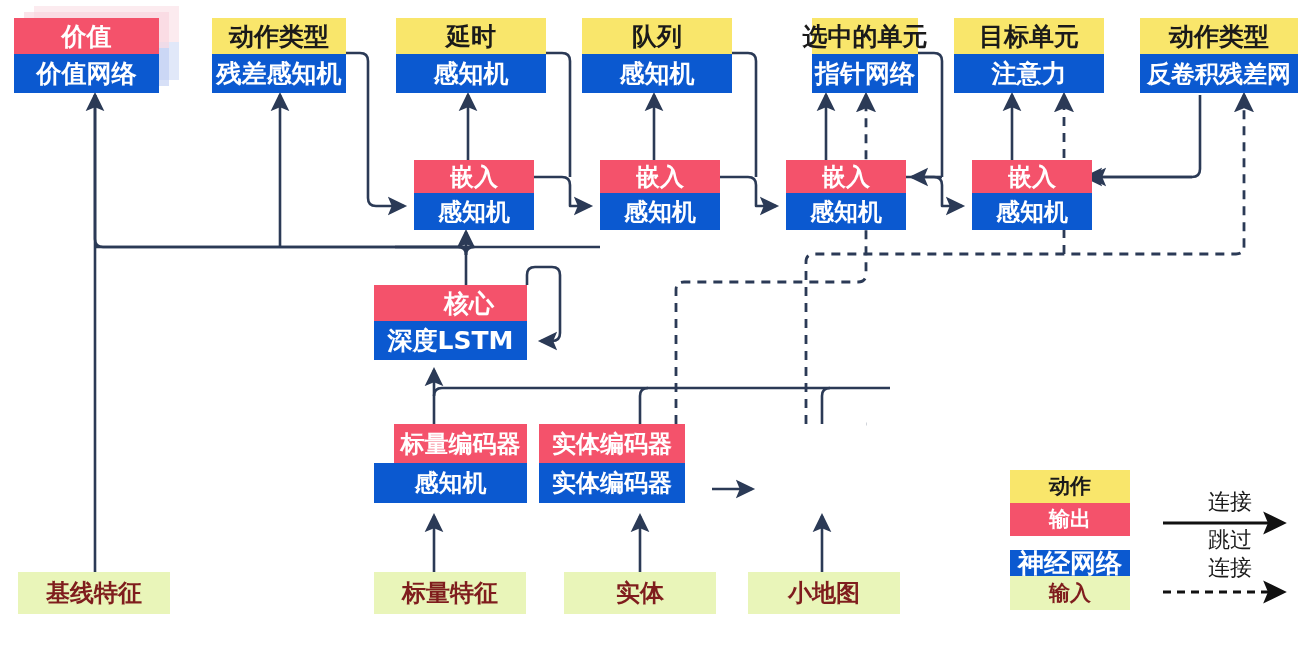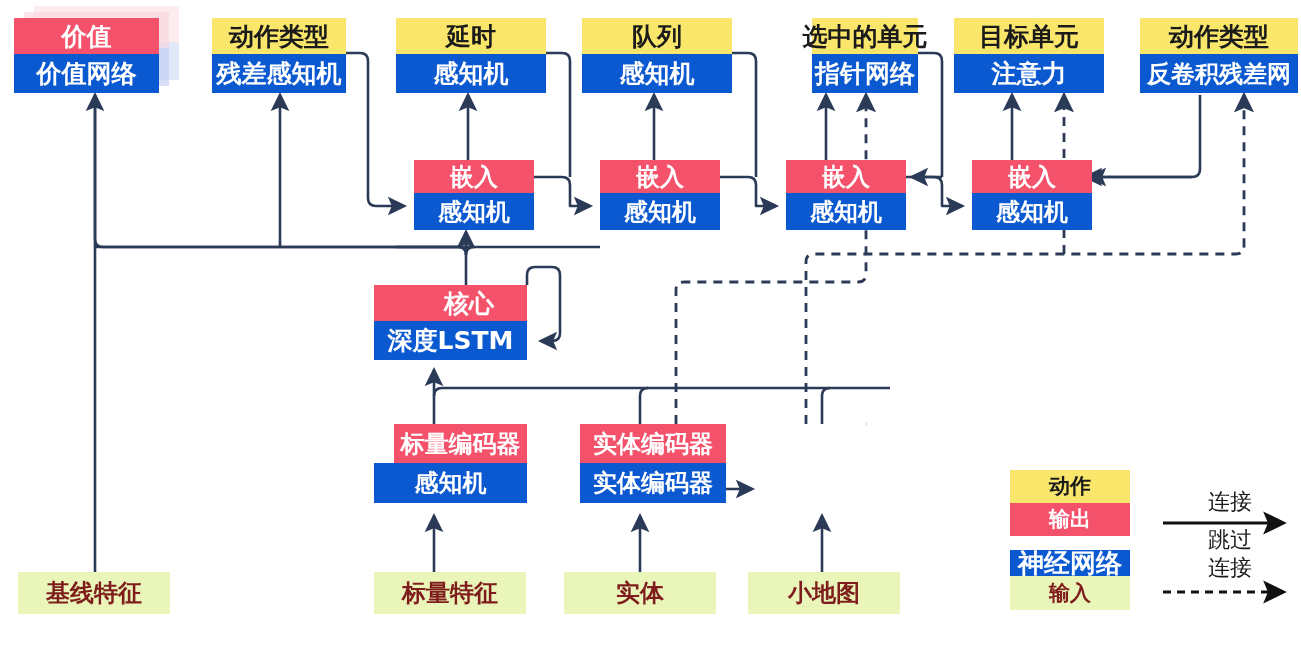--- a/index.html
+++ b/index.html
@@ -168,21 +168,21 @@
   <div class="node" style="left:374px;top:285px;width:153px;height:75px;">
     <div class="band b-output" style="height:36px;font-size:25px;padding-left:37px;">核心</div>
     <div class="band b-nn" style="height:39px;font-size:25px;">深度LSTM</div>
   </div>
 
   <div class="node" style="left:374px;top:424px;width:153px;height:79px;">
     <div class="band b-output" style="height:39px;font-size:24px;margin-left:20px;">标量编码器</div>
     <div class="band b-nn" style="height:40px;font-size:24px;">感知机</div>
   </div>
 
-  <div class="node" style="left:573px;top:424px;width:153px;height:58px;padding-left:7px;">
+  <div class="node" style="left:532px;top:424px;width:153px;height:58px;padding-left:7px;">
     <div class="band b-output" style="height:39px;font-size:24px;">实体编码器</div>
     <div class="band b-nn" style="height:40px;font-size:24px;">实体编码器</div>
   </div>
 
 
   <div class="node" style="left:18px;top:572px;width:152px;height:42px;">
     <div class="band b-input" style="height:42px;font-size:24px;">基线特征</div>
   </div>
 
   <div class="node" style="left:564px;top:572px;width:152px;height:42px;">

